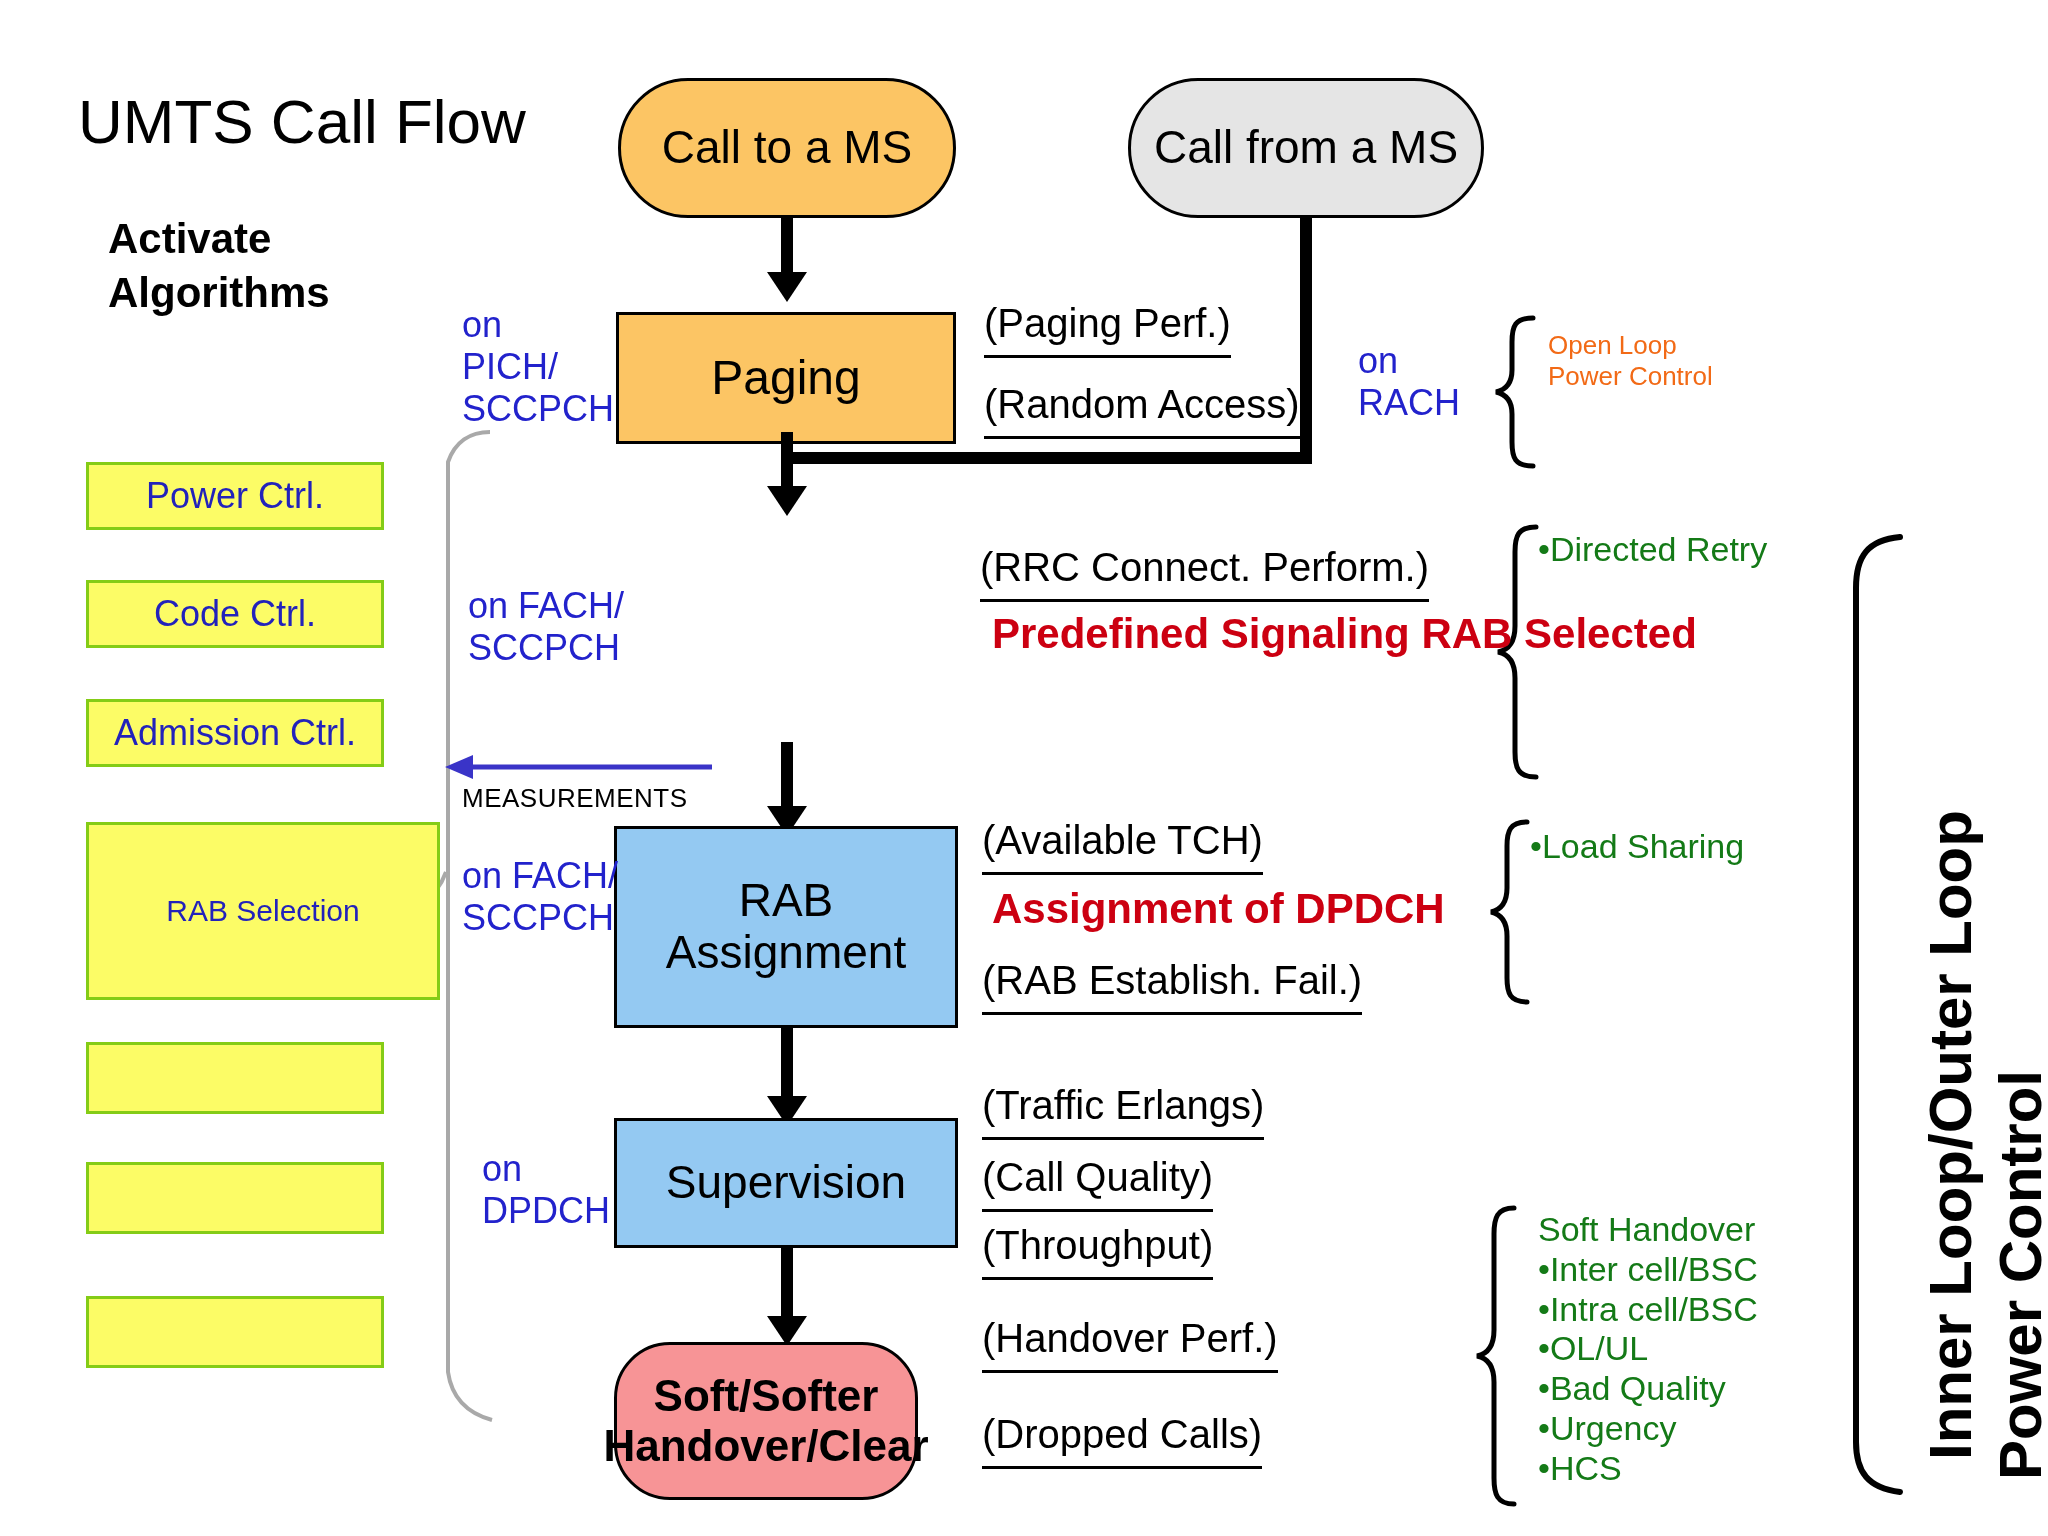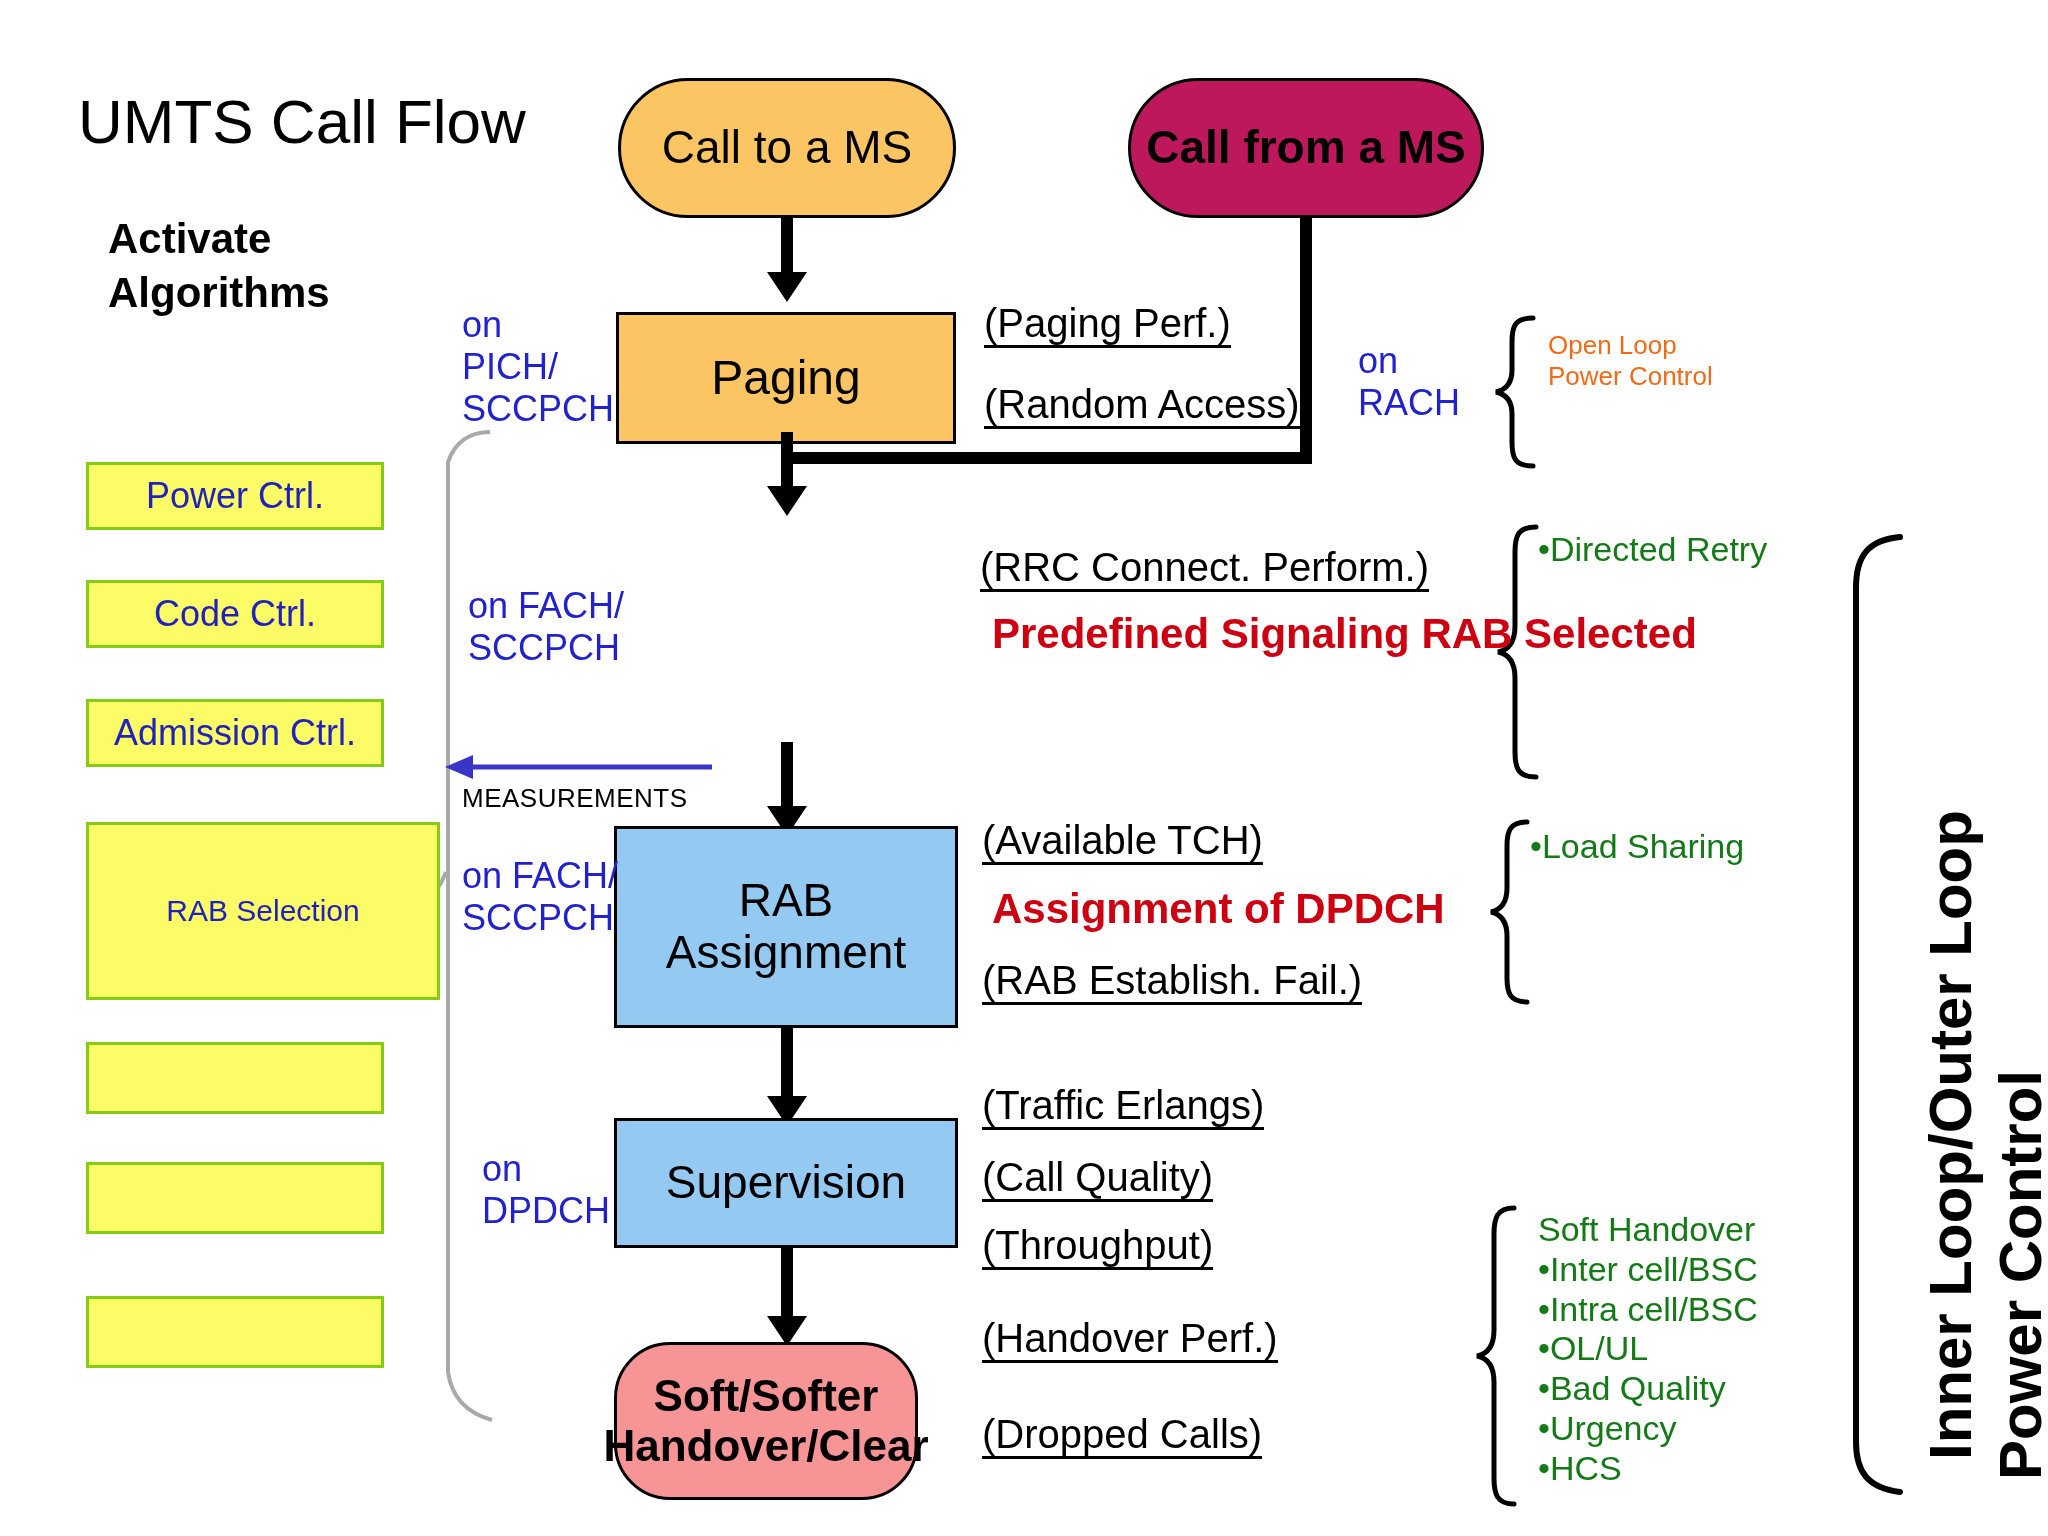--- a/index.html
+++ b/index.html
@@ -54,42 +54,42 @@
     border: 3px solid #000000;
     box-sizing: border-box;
     display: flex;
     align-items: center;
     justify-content: center;
     text-align: center;
     color: #000000;
     line-height: 1.13;
   }
   .node.orange { background: #FCC564; }
-  .node.green  { background: #be185d; font-weight: bold; }
+  .node.green  { background: #e5e5e5; }
   .node.blue   { background: #94C9F2; }
   .node.pink   { background: #F79496; }
   .node.stadium { border-radius: 72px; }
 
   
   .vline { background: #000000; }
   .hline { background: #000000; }
   .arrowhead {
     width: 0; height: 0;
     border-left: 20px solid transparent;
     border-right: 20px solid transparent;
     border-top: 30px solid #000000;
   }
 
   
   .metric {
     font-size: 40px;
     color: #000000;
     white-space: nowrap;
     border-bottom: 3px solid #000000;
-    padding-bottom: 2px;
+    padding-bottom: 12px;
     line-height: 1.0;
   }
   .redbold {
     font-size: 42px;
     font-weight: bold;
     color: #CC0011;
     white-space: nowrap;
     line-height: 1.16;
   }
 

